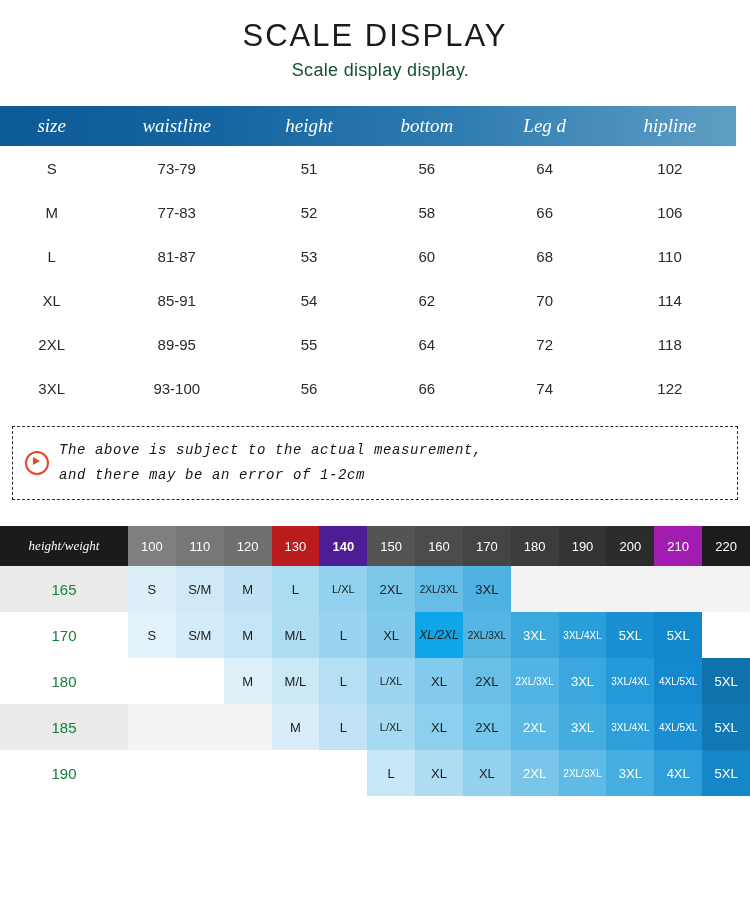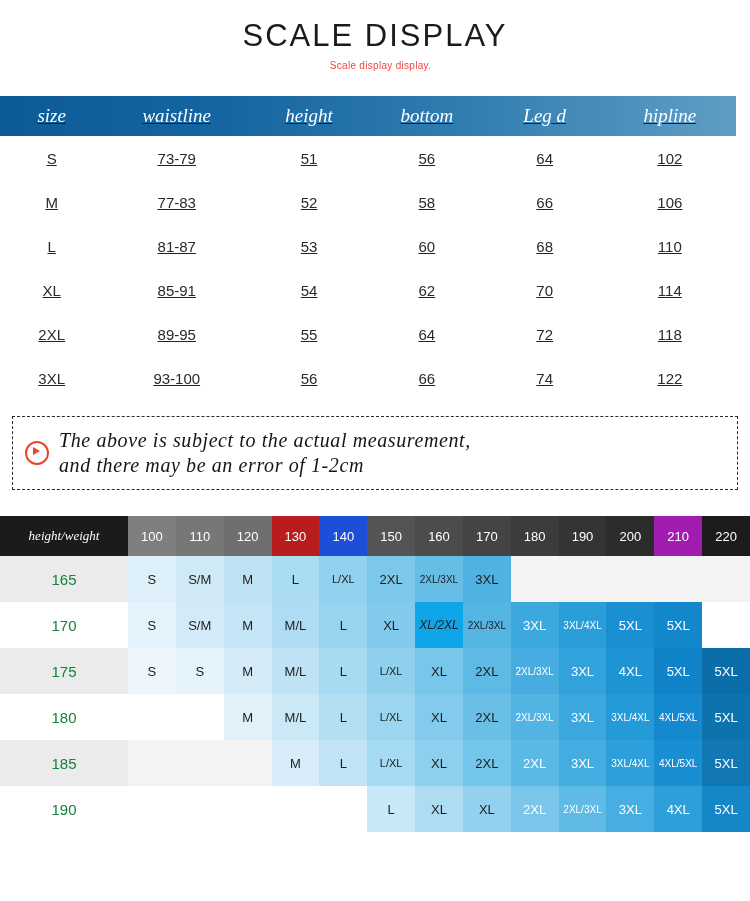--- a/index.html
+++ b/index.html
@@ -28,34 +28,33 @@
     padding-top: 18px;
   }
   .header-title {
     font-size: 31px;
     letter-spacing: 2px;
     color: #1b1b1b;
     font-weight: 400;
     font-family: "Liberation Sans", sans-serif;
   }
   .header-sub {
-    font-size: 10px;
-    color: #ef4444;
+    font-size: 18px;
+    color: #14532d;
     margin-top: 6px;
     letter-spacing: 0.3px;
     margin-left: 11px;
   }
 
   
   .size-table {
     margin-top: 25px;
     width: 736px;
     border-collapse: collapse;
     table-layout: fixed;
-    text-decoration: underline;
   }
   .size-table thead th {
     height: 38px;
     color: #ffffff;
     font-size: 19px;
     font-weight: 400;
     font-style: italic;
     font-family: "Liberation Serif", serif;
     background: transparent;
   }
@@ -92,23 +91,23 @@
   .note-bullet::after {
     content: "";
     position: absolute;
     left: 6px;
     top: 4px;
     border-left: 7px solid #e8452c;
     border-top: 4.5px solid transparent;
     border-bottom: 4.5px solid transparent;
   }
   .note-text {
-    font-family: Liberation Serif, serif;
+    font-family: Liberation Mono, monospace;
     font-style: italic;
-    font-size: 20px;
+    font-size: 14px;
     line-height: 25px;
     color: #151515;
     letter-spacing: 0.6px;
   }
 
   
   .matrix-wrap {
     margin-top: 26px;
   }
   .matrix {
@@ -236,21 +235,21 @@
 
   <div class="matrix-wrap">
     <table class="matrix">
       <thead>
         <tr id="matrix-head-row">
             <th class="corner-cell" style="width: 128px;">height/weight</th>
             <th style="background: rgb(127, 127, 127);">100</th>
             <th style="background: rgb(119, 119, 119);">110</th>
             <th style="background: rgb(111, 111, 111);">120</th>
             <th style="background: #b91c1c;">130</th>
-            <th style="background: #1d4ed8;">140</th>
+            <th style="background: #4c1d95; font-weight: bold;">140</th>
             <th style="background: rgb(84, 84, 84);">150</th>
             <th style="background: rgb(76, 76, 76);">160</th>
             <th style="background: rgb(68, 68, 68);">170</th>
             <th style="background: rgb(60, 60, 60);">180</th>
             <th style="background: rgb(52, 52, 52);">190</th>
             <th style="background: rgb(44, 44, 44);">200</th>
             <th style="background: #a21caf;">210</th>
             <th style="background: rgb(28, 28, 28);">220</th>
           </tr>
       </thead>
@@ -280,36 +279,20 @@
             <td style="background: rgb(152, 212, 239);">L</td>
             <td style="background: rgb(129, 202, 235);">XL</td>
             <td style="background: #0ea5e9; font-size: 12px; font-style: italic;">XL/2XL</td>
             <td style="background: rgb(84, 181, 227); font-size: 10px;">2XL/3XL</td>
             <td style="background: rgb(60, 169, 222); color: rgb(255, 255, 255);">3XL</td>
             <td style="background: rgb(42, 158, 217); font-size: 10px; color: rgb(255, 255, 255);">3XL/4XL</td>
             <td style="background: rgb(26, 144, 210); color: rgb(255, 255, 255);">5XL</td>
             <td style="background: rgb(19, 135, 204); color: rgb(255, 255, 255);">5XL</td>
             <td class="empty"></td>
           </tr>
-          <tr class="alt">
-            <td class="rowhead">175</td>
-            <td style="background: rgb(238, 246, 252);">S</td>
-            <td style="background: rgb(227, 242, 251);">S</td>
-            <td style="background: rgb(213, 236, 248);">M</td>
-            <td style="background: rgb(191, 227, 245);">M/L</td>
-            <td style="background: rgb(168, 218, 241);">L</td>
-            <td style="background: rgb(143, 208, 237); font-size: 11px;">L/XL</td>
-            <td style="background: rgb(120, 198, 234);">XL</td>
-            <td style="background: rgb(94, 186, 229);">2XL</td>
-            <td style="background: rgb(71, 173, 225); font-size: 10px; color: rgb(255, 255, 255);">2XL/3XL</td>
-            <td style="background: rgb(49, 162, 220); color: rgb(255, 255, 255);">3XL</td>
-            <td style="background: rgb(31, 148, 213); color: rgb(255, 255, 255);">4XL</td>
-            <td style="background: rgb(17, 131, 200); color: rgb(255, 255, 255);">5XL</td>
-            <td style="background: rgb(12, 110, 168); color: rgb(255, 255, 255);">5XL</td>
-          </tr>
           <tr>
             <td class="rowhead">180</td>
             <td class="empty"></td>
             <td class="empty"></td>
             <td style="background: rgb(224, 241, 250);">M</td>
             <td style="background: rgb(203, 232, 247);">M/L</td>
             <td style="background: rgb(180, 223, 243);">L</td>
             <td style="background: rgb(155, 213, 240); font-size: 11px;">L/XL</td>
             <td style="background: rgb(131, 203, 236);">XL</td>
             <td style="background: rgb(106, 191, 231);">2XL</td>

